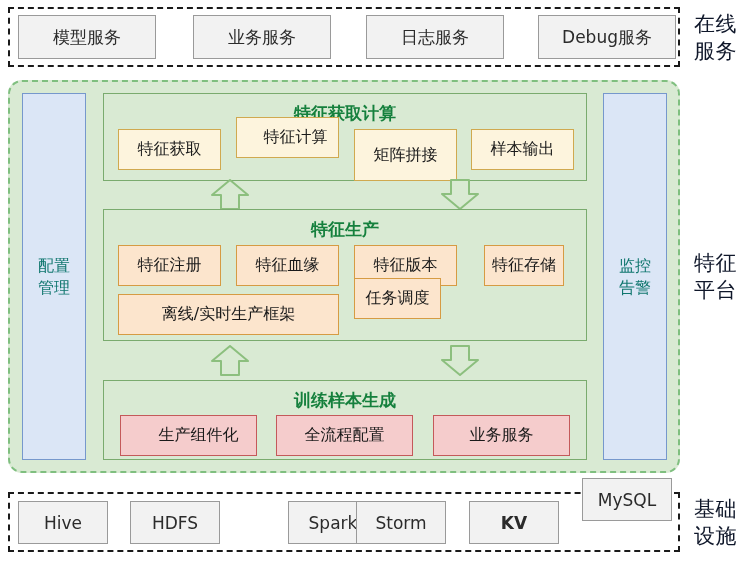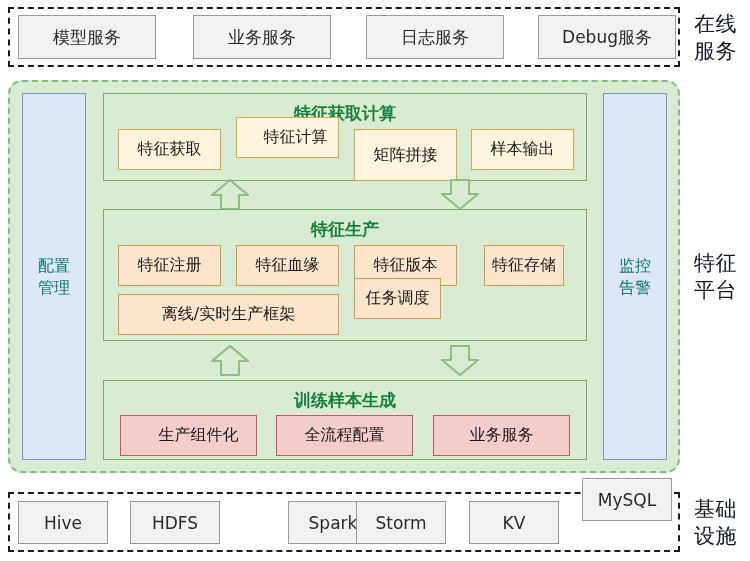--- a/index.html
+++ b/index.html
@@ -223,21 +223,21 @@
   </div>
   <div class="abs chip infra" style="left:130px; top:501px; width:90px; height:43px;">
     <span>HDFS</span>
   </div>
   <div class="abs chip infra" style="left:243px; top:501px; width:90px; height:43px;margin-left:45px;">
     <span>Spark</span>
   </div>
   <div class="abs chip infra" style="left:356px; top:501px; width:90px; height:43px;">
     <span>Storm</span>
   </div>
-  <div class="abs chip infra" style="left:469px; top:501px; width:90px; height:43px;">
+  <div class="abs chip infra" style="left:469px; top:501px; width:90px; height:43px;font-weight:bold;">
     <span>KV</span>
   </div>
   <div class="abs chip infra" style="left:582px; top:478px; width:90px; height:43px;">
     <span>MySQL</span>
   </div>
 
   <div class="layer-caption" style="left:694px; top:496px;">基础
 设施</div>
 
 </div>

